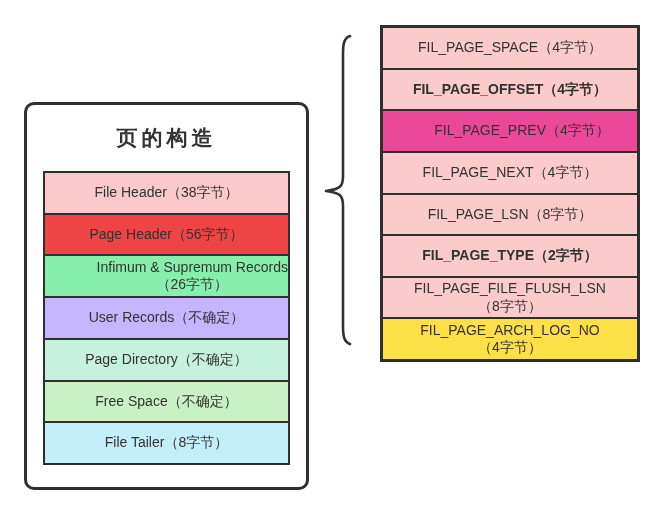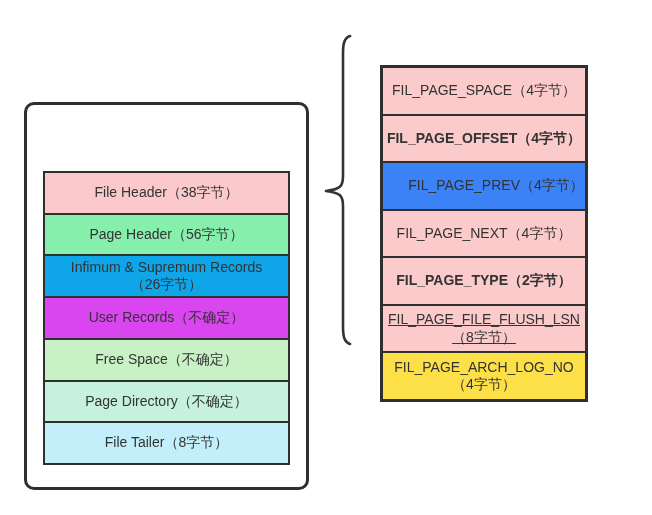--- a/index.html
+++ b/index.html
@@ -57,62 +57,63 @@
 
   .brace-svg {
     position: absolute;
     left: 310px; top: 28px;
     width: 44px; height: 322px;
   }
 
   .right-panel {
     position: absolute;
     left: 380px; top: 25px;
-    width: 208px; height: 337px;
+    width: 260px; height: 337px;
     box-sizing: border-box;
     border: 3px solid var(--border, #2f2f2f);
     background: #ffffff;
     display: flex;
     flex-direction: column;
-    margin-top: 40px;
   }
 </style>
 </head>
 <body style="--border: #2f2f2f; --text: #333333; --bg: #ffffff;">
 
 <div>
 
   <section class="left-panel">
+    <h1 class="left-title">页的构造</h1>
     <div class="left-stack">
       <div class="cell" style="background: rgb(251, 201, 203);"><span>File Header（38字节）</span></div>
-      <div class="cell" style="background: #86efac;"><span>Page Header（56字节）</span></div>
-      <div class="cell" style="background: #0ea5e9;"><span>Infimum &amp; Supremum Records
+      <div class="cell" style="background: #ef4444;"><span>Page Header（56字节）</span></div>
+      <div class="cell" style="background: #86efac; justify-content: flex-end;"><span>Infimum &amp; Supremum Records
 （26字节）</span></div>
-      <div class="cell" style="background: #d946ef;"><span>User Records（不确定）</span></div>
+      <div class="cell" style="background: #c4b5fd;"><span>User Records（不确定）</span></div>
+      <div class="cell" style="background: rgb(197, 241, 222);"><span>Page Directory（不确定）</span></div>
       <div class="cell" style="background: rgb(200, 242, 198);"><span>Free Space（不确定）</span></div>
-      <div class="cell" style="background: rgb(197, 241, 222);"><span>Page Directory（不确定）</span></div>
       <div class="cell" style="background: rgb(194, 239, 249); text-align: right;"><span>File Tailer（8字节）</span></div>
     </div>
   </section>
 
   <svg class="brace-svg" viewBox="0 0 44 322" aria-hidden="true">
     <path d="M 40 8
              C 34 10 33 16 33 26
              L 33 148
              C 33 158 31 161 16 163
              C 31 165 33 168 33 178
              L 33 298
              C 33 308 34 314 40 316" fill="none" stroke="currentColor" stroke-width="2.6" stroke-linecap="round" stroke-linejoin="round"></path>
   </svg>
 
   <section class="right-panel">
     <div class="cell" style="background: rgb(251, 202, 202);"><span>FIL_PAGE_SPACE（4字节）</span></div>
     <div class="cell" style="background: rgb(251, 202, 202); font-weight: bold;"><span>FIL_PAGE_OFFSET（4字节）</span></div>
-    <div class="cell" style="background: #3b82f6; padding-left: 24px;"><span>FIL_PAGE_PREV（4字节）</span></div>
+    <div class="cell" style="background: #ec4899; padding-left: 24px;"><span>FIL_PAGE_PREV（4字节）</span></div>
     <div class="cell" style="background: rgb(251, 202, 202);"><span>FIL_PAGE_NEXT（4字节）</span></div>
+    <div class="cell" style="background: rgb(251, 202, 202);"><span>FIL_PAGE_LSN（8字节）</span></div>
     <div class="cell" style="background: rgb(251, 202, 202); font-weight: bold;"><span>FIL_PAGE_TYPE（2字节）</span></div>
-    <div class="cell" style="background: rgb(251, 202, 202); text-decoration: underline;"><span>FIL_PAGE_FILE_FLUSH_LSN
+    <div class="cell" style="background: rgb(251, 202, 202);"><span>FIL_PAGE_FILE_FLUSH_LSN
 （8字节）</span></div>
     <div class="cell" style="background: #fde047;"><span>FIL_PAGE_ARCH_LOG_NO
 （4字节）</span></div>
   </section>
 
 </div>
 
 </body></html>

